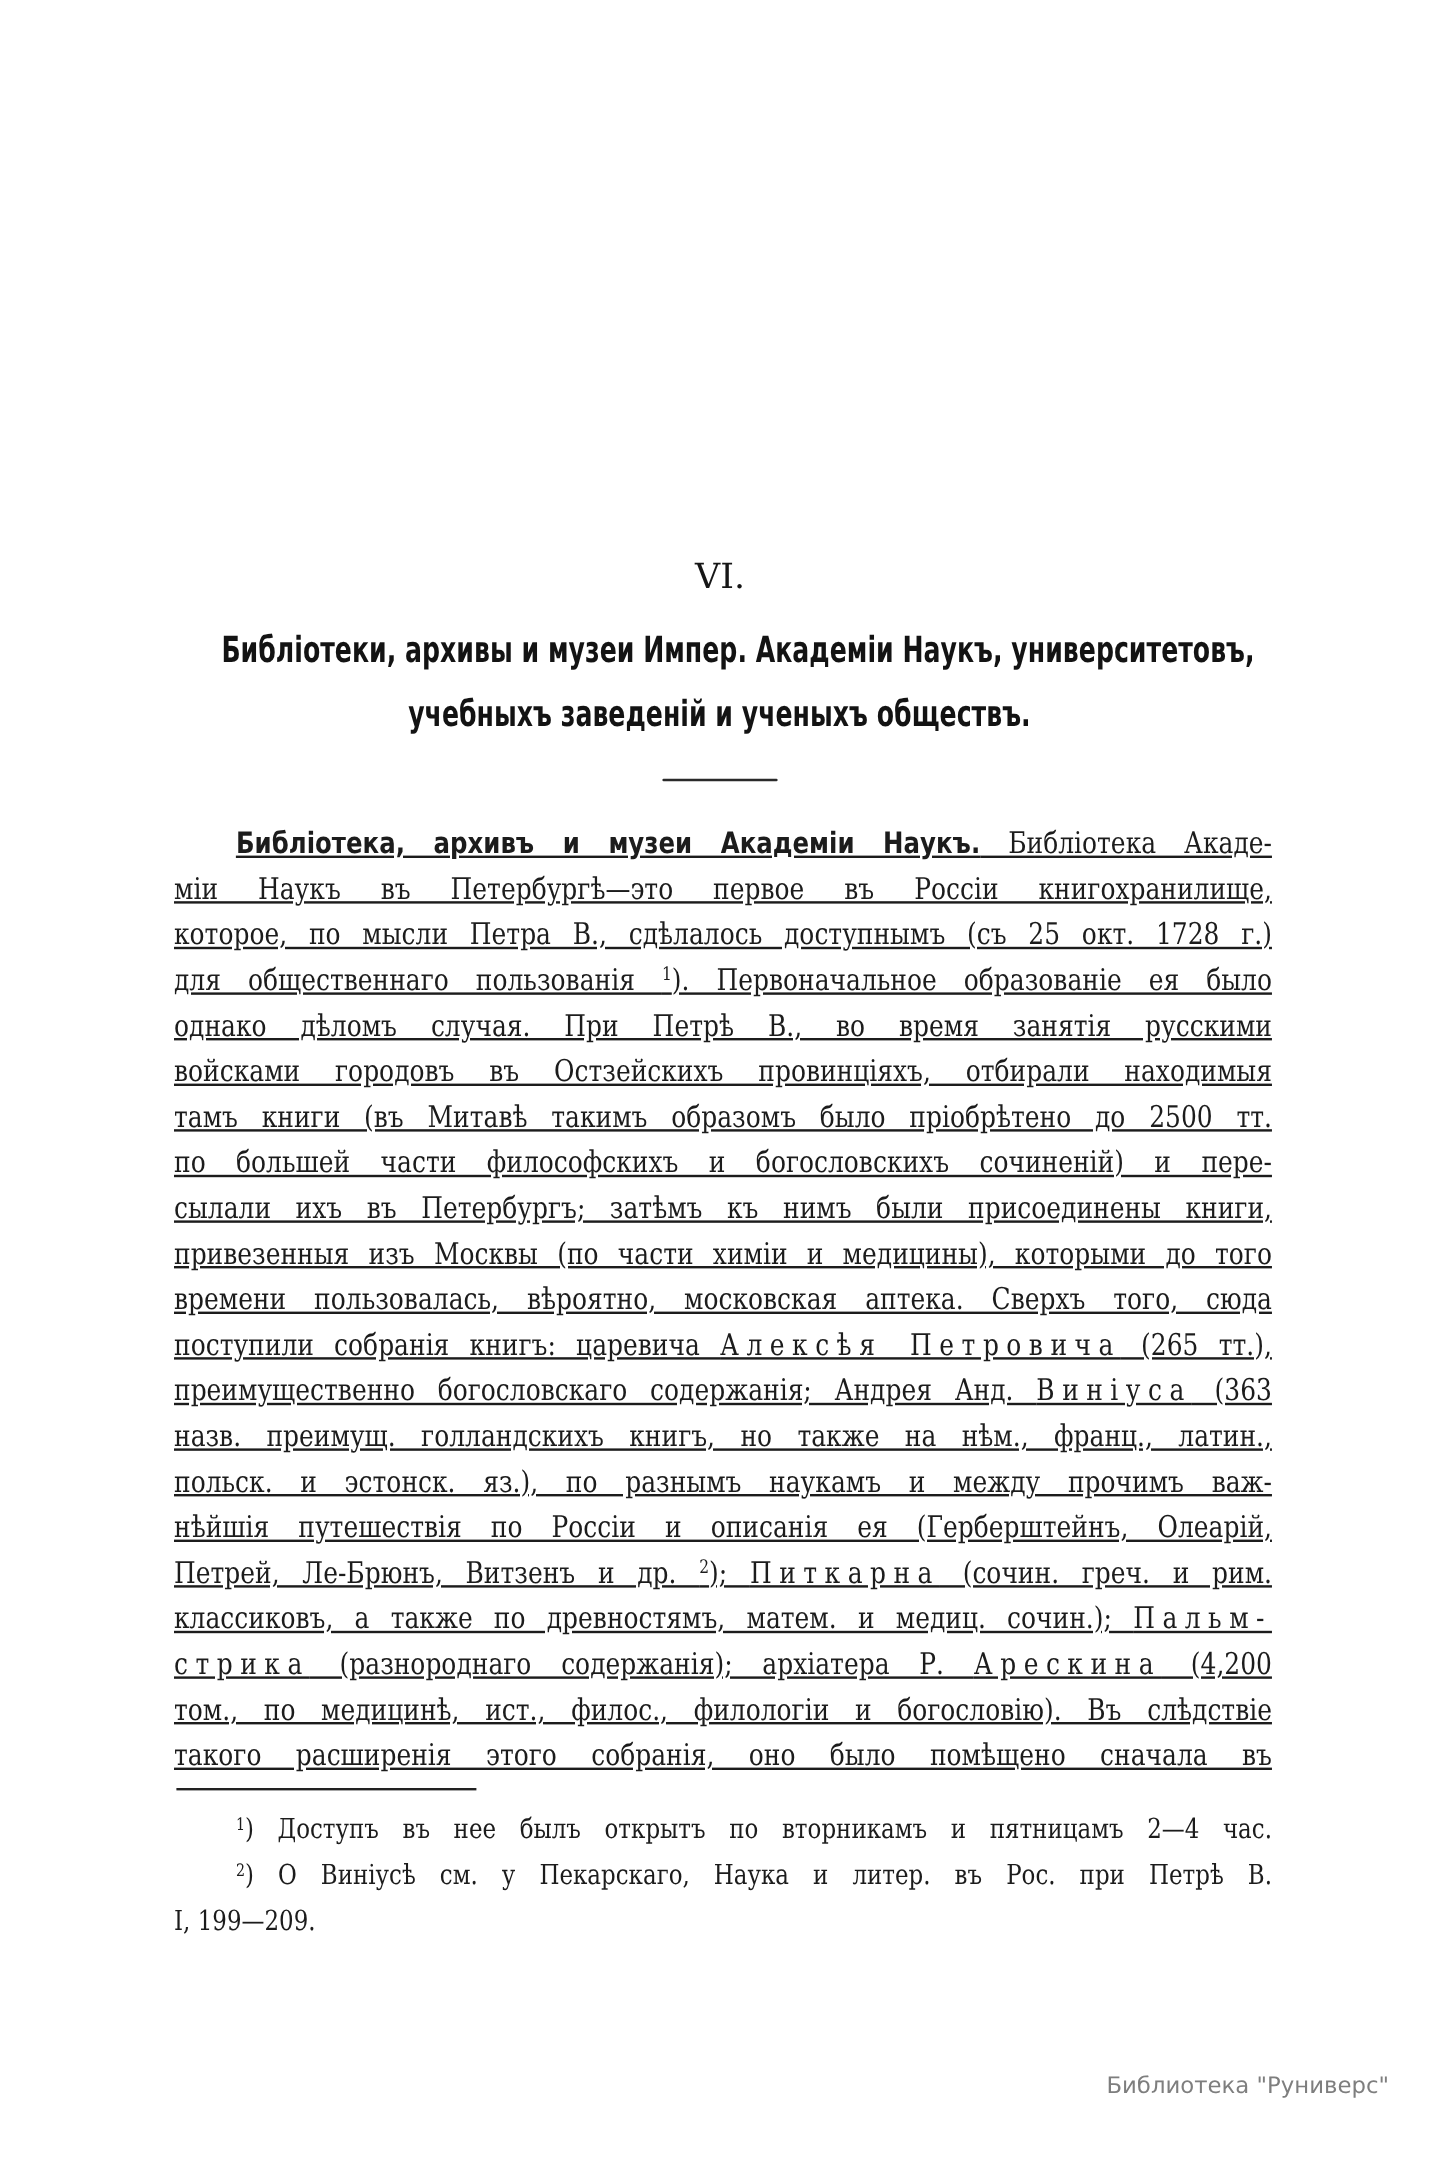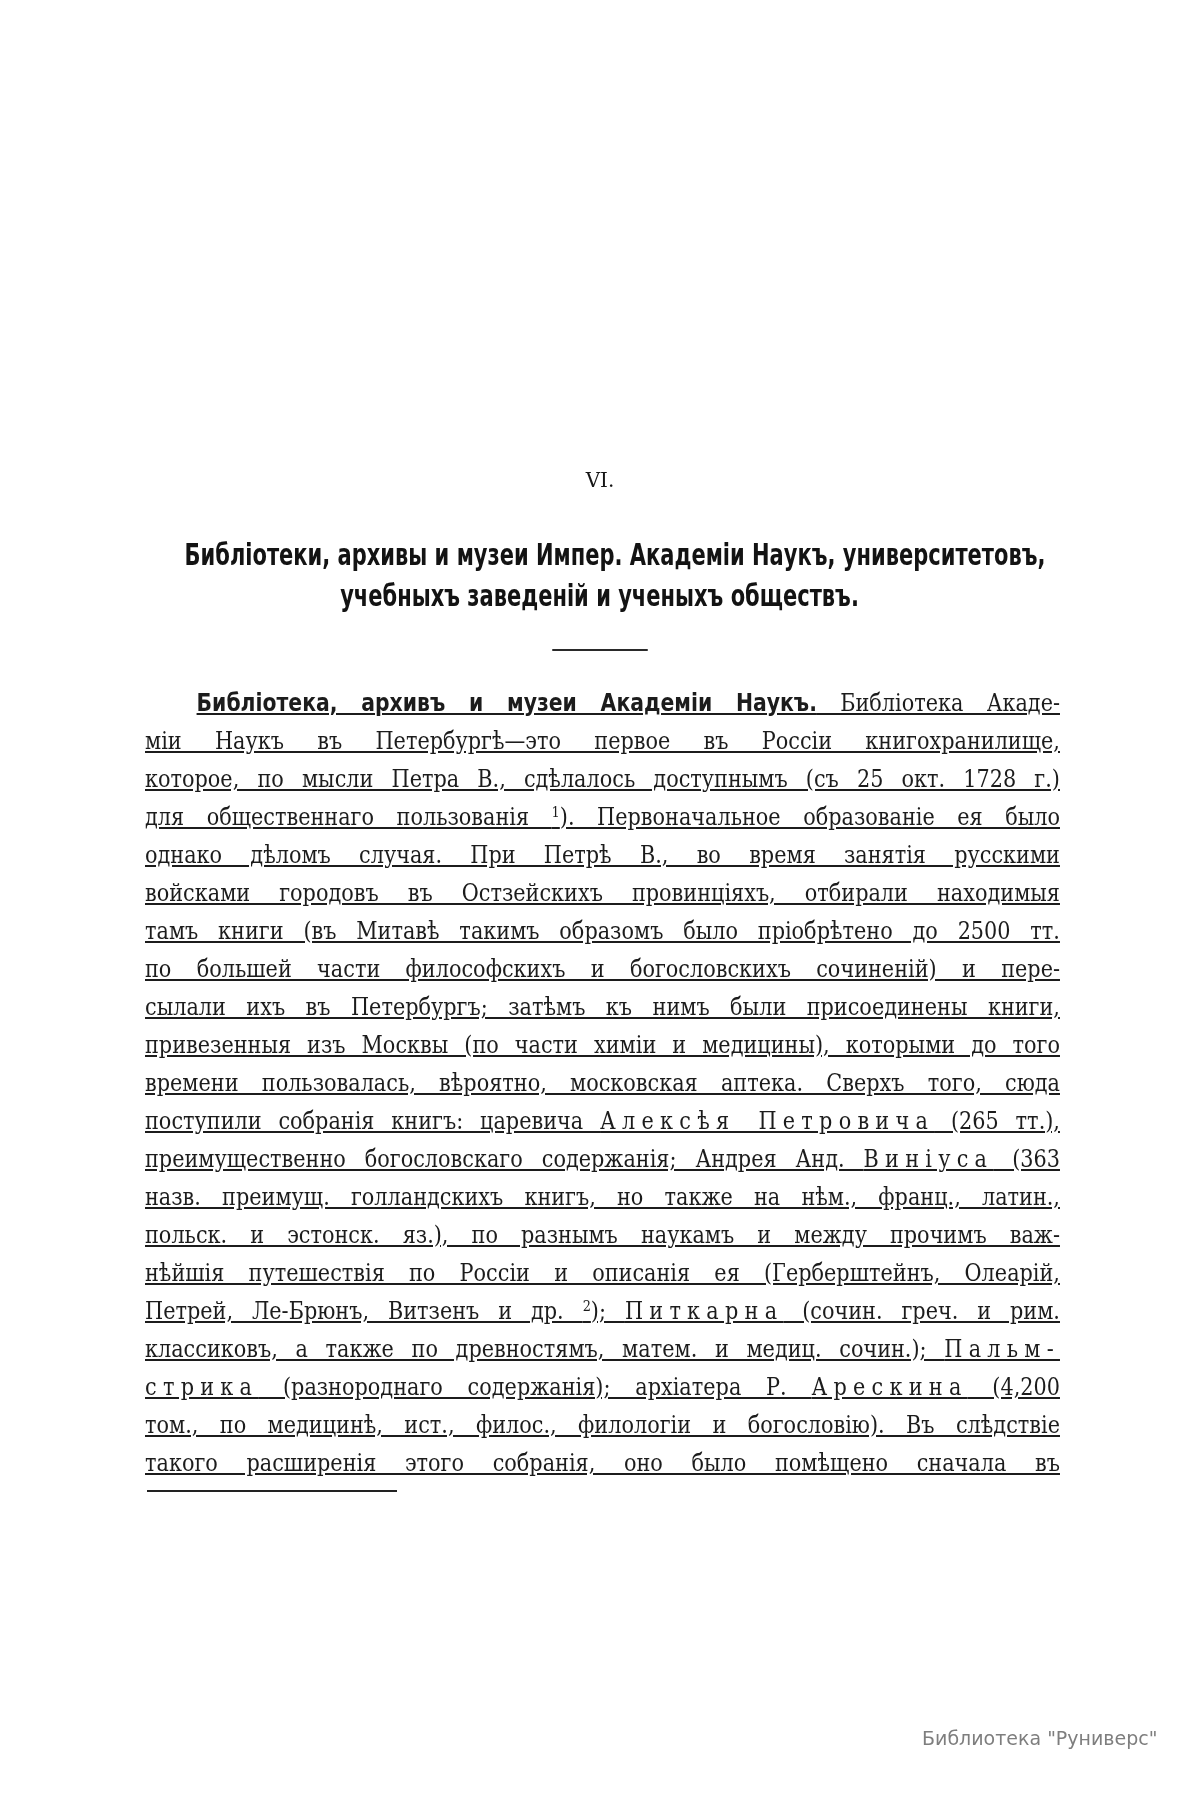--- a/index.html
+++ b/index.html
@@ -17,34 +17,34 @@
     color: #1c1c1c;
   }
 
   
   .section-number {
     position: absolute;
     top: 464px;
     left: 0;
     width: 1200px;
     text-align: center;
-    font-size: 20px;
+    font-size: 29px;
     line-height: 32px;
     font-family: "DejaVu Serif", serif;
     color: #161616;
   }
 
   
   .heading-line {
     position: absolute;
     left: 0;
     width: 1200px;
     text-align: center;
   }
-  .heading-line-1 { top: 538px; }
+  .heading-line-1 { top: 526px; }
   .heading-line-2 { top: 579px; }
   .heading-line > span {
     display: inline-block;
     white-space: nowrap;
     transform: scaleX(0.70);
     transform-origin: 50% 50%;
     font-family: "DejaVu Sans", sans-serif;
     font-weight: bold;
     font-size: 30px;
     line-height: 34px;
@@ -162,16 +162,21 @@
       <div class="tline"><span class="seg-n">нѣйшія путешествія по Россіи и описанія ея (Герберштейнъ, Олеарій,</span></div>
       <div class="tline"><span class="seg-n">Петрей, Ле-Брюнъ, Витзенъ и др. </span><span class="seg-sup">2</span><span class="seg-n">); </span><span class="seg-sp">Питкарна</span><span class="seg-n"> (сочин. греч. и рим.</span></div>
       <div class="tline"><span class="seg-n">классиковъ, а также по древностямъ, матем. и медиц. сочин.); </span><span class="seg-sp">Пальм-</span></div>
       <div class="tline"><span class="seg-sp">стрика</span><span class="seg-n"> (разнороднаго содержанія); архіатера Р. </span><span class="seg-sp">Арескина</span><span class="seg-n"> (4,200</span></div>
       <div class="tline"><span class="seg-n">том., по медицинѣ, ист., филос., филологіи и богословію). Въ слѣдствіе</span></div>
       <div class="tline"><span class="seg-n">такого расширенія этого собранія, оно было помѣщено сначала въ</span></div>
     </div>
 
   <div class="footnote-separator"></div>
 
+  <div class="footnotes" id="footnote-lines">
+      <div class="tline indent"><span class="seg-sup">1</span><span class="seg-n">) Доступъ въ нее былъ открытъ по вторникамъ и пятницамъ 2—4 час.</span></div>
+      <div class="tline indent"><span class="seg-sup">2</span><span class="seg-n">) О Виніусѣ см. у Пекарскаго, Наука и литер. въ Рос. при Петрѣ В.</span></div>
+      <div class="tline nojust"><span class="seg-n">I, 199—209.</span></div>
+    </div>
 
   <div class="watermark">Библиотека "Руниверс"</div>
 
 </div>
 
 </body></html>

